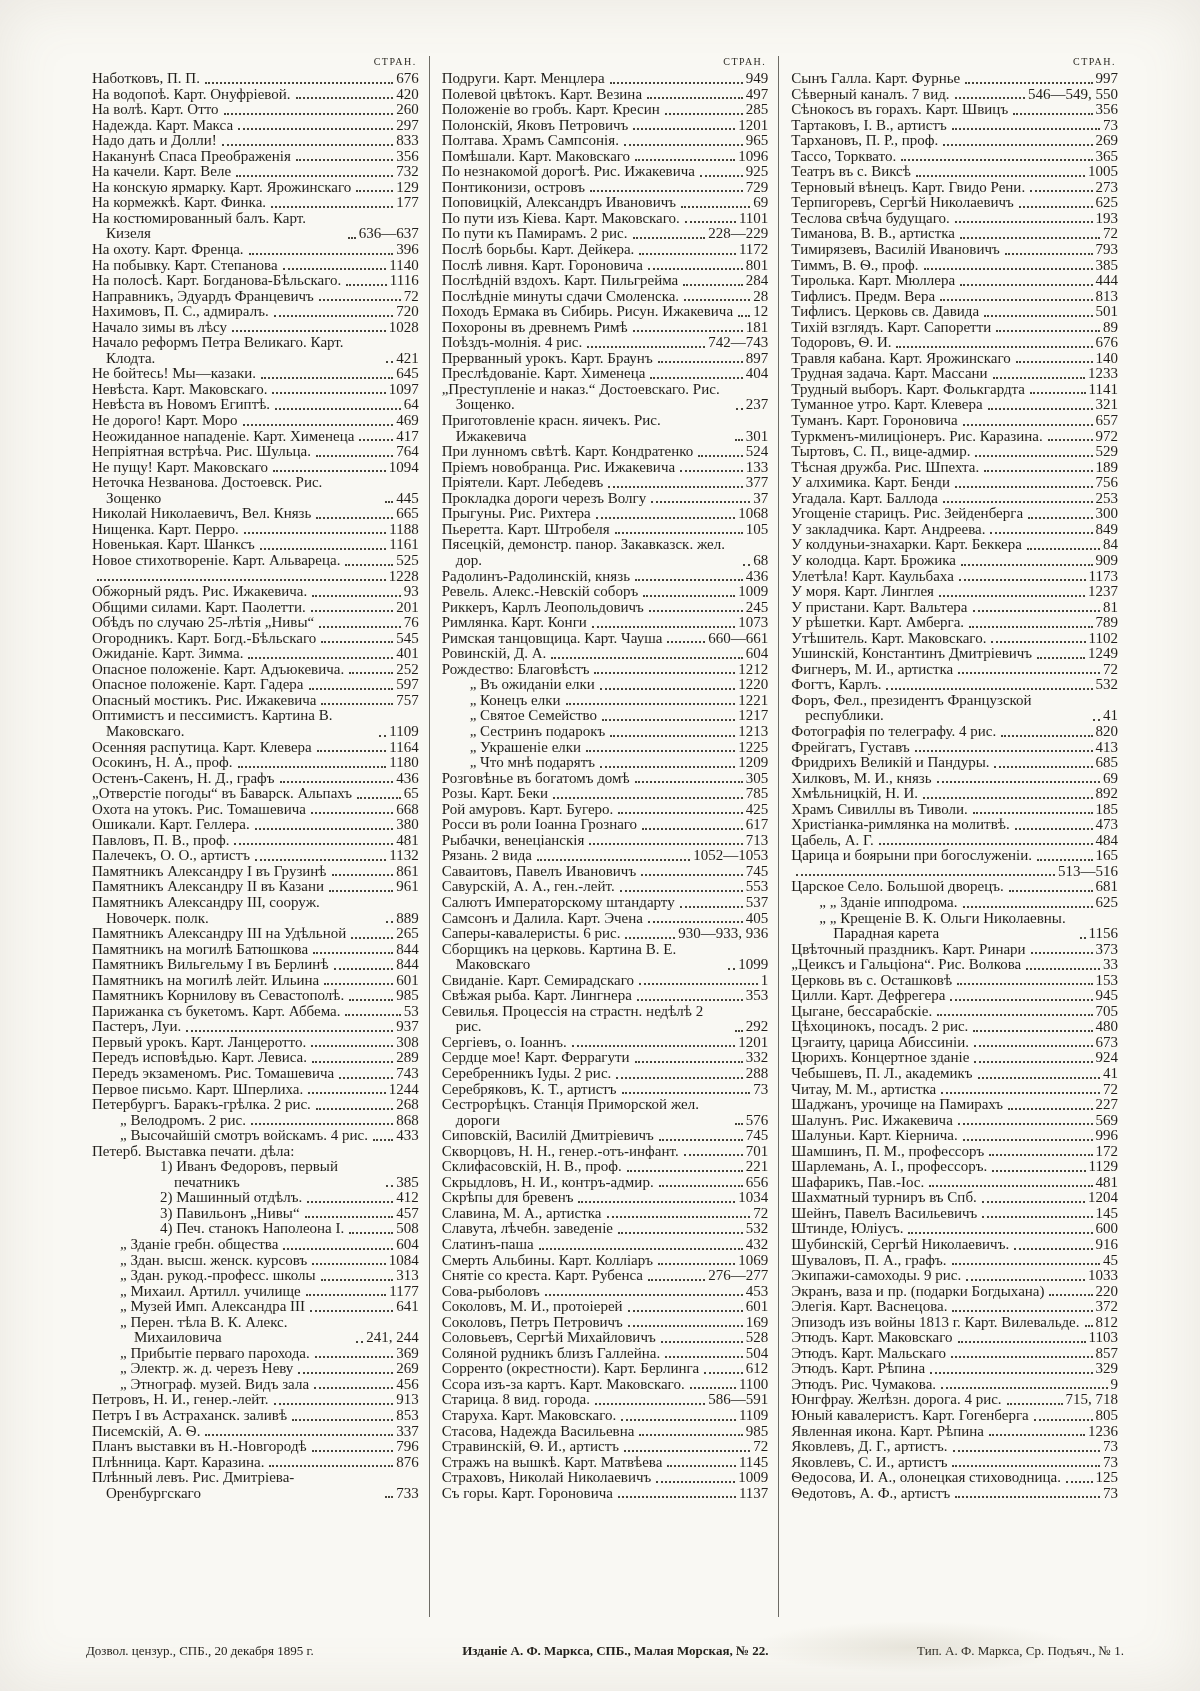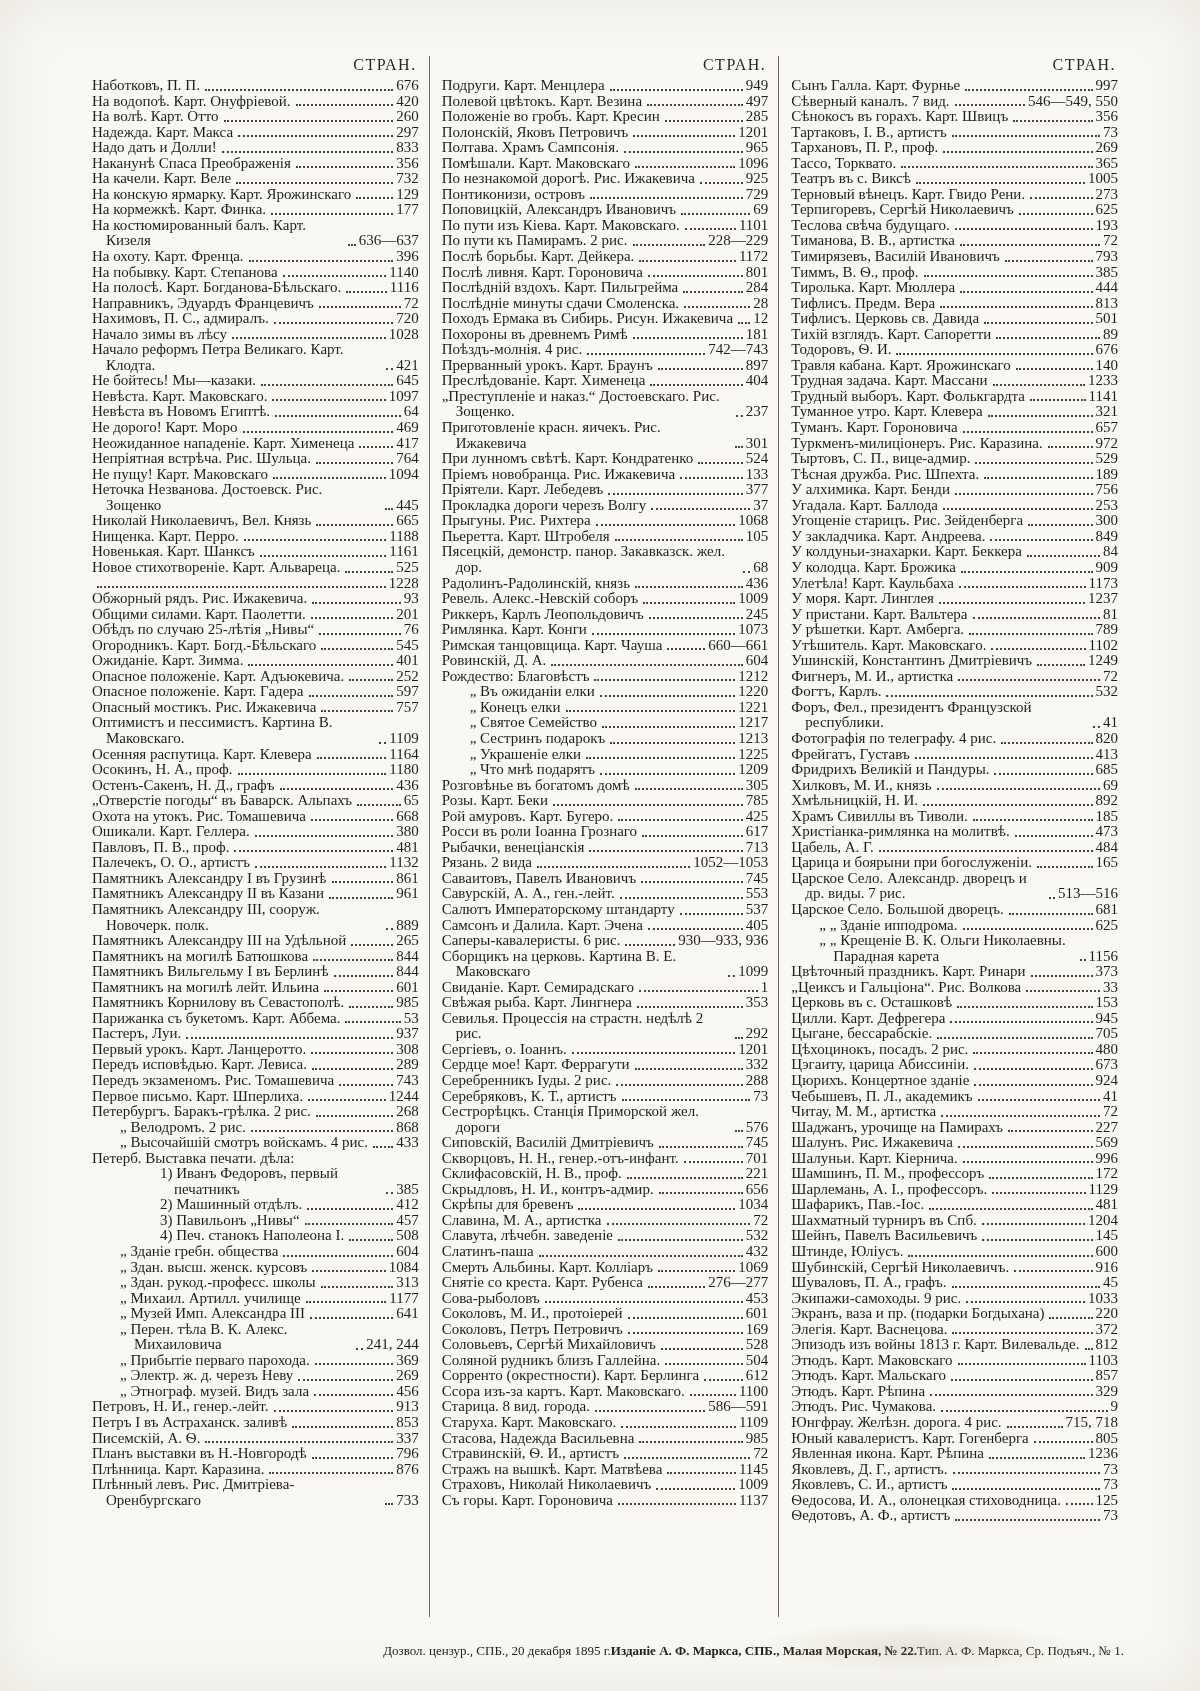--- a/index.html
+++ b/index.html
@@ -22,21 +22,21 @@
     display: flex;
   }
   .col {
     flex: 1 1 0;
     min-width: 0;
     padding: 0 10px 0 12px;
   }
   .col + .col { border-left: 1px solid #6e6c65; }
   .col-header {
     text-align: right;
-    font-size: 16px;
+    font-size: 10px;
     letter-spacing: 1.5px;
     padding: 0 2px 4px 0;
     color: #2a2822;
   }
   .entries { font-size: 15px; line-height: 15.55px; }
   .entry { display: flex; align-items: flex-end; }
   .entry .t {
     padding-left: 14px;
     text-indent: -14px;
     min-width: 0;
@@ -51,21 +51,21 @@
   }
   .entry .p {
     flex: 0 0 auto;
     text-align: right;
     white-space: nowrap;
   }
   .footer {
     position: absolute;
     left: 86px; right: 76px; bottom: 32px;
     display: flex;
-    justify-content: flex-end;
+    justify-content: space-between;
     align-items: baseline;
     font-size: 13px;
     color: #24221d;
   }
   .footer .mid { font-weight: bold; }
   .stamp {
     position: absolute;
     right: 120px; bottom: 18px;
     width: 330px; height: 52px;
     background: radial-gradient(ellipse at center, rgba(150,140,110,0.18), rgba(150,140,110,0.0) 70%);
@@ -1181,21 +1181,20 @@
             <span class="t">Цабель, А. Г.</span>
             <span class="leader"></span>
             <span class="p">484</span>
           </div>
           <div class="entry ind0">
             <span class="t">Царица и боярыни при богослуженіи.</span>
             <span class="leader"></span>
             <span class="p">165</span>
           </div>
           <div class="entry ind0">
-            <span class="t">Царское Село. Александр. дворецъ и др. виды. 7 рис.</span>
             <span class="leader"></span>
             <span class="p">513—516</span>
           </div>
           <div class="entry ind0">
             <span class="t">Царское Село. Большой дворецъ.</span>
             <span class="leader"></span>
             <span class="p">681</span>
           </div>
           <div class="entry ind1">
             <span class="t">„ „ Зданіе ипподрома.</span>

